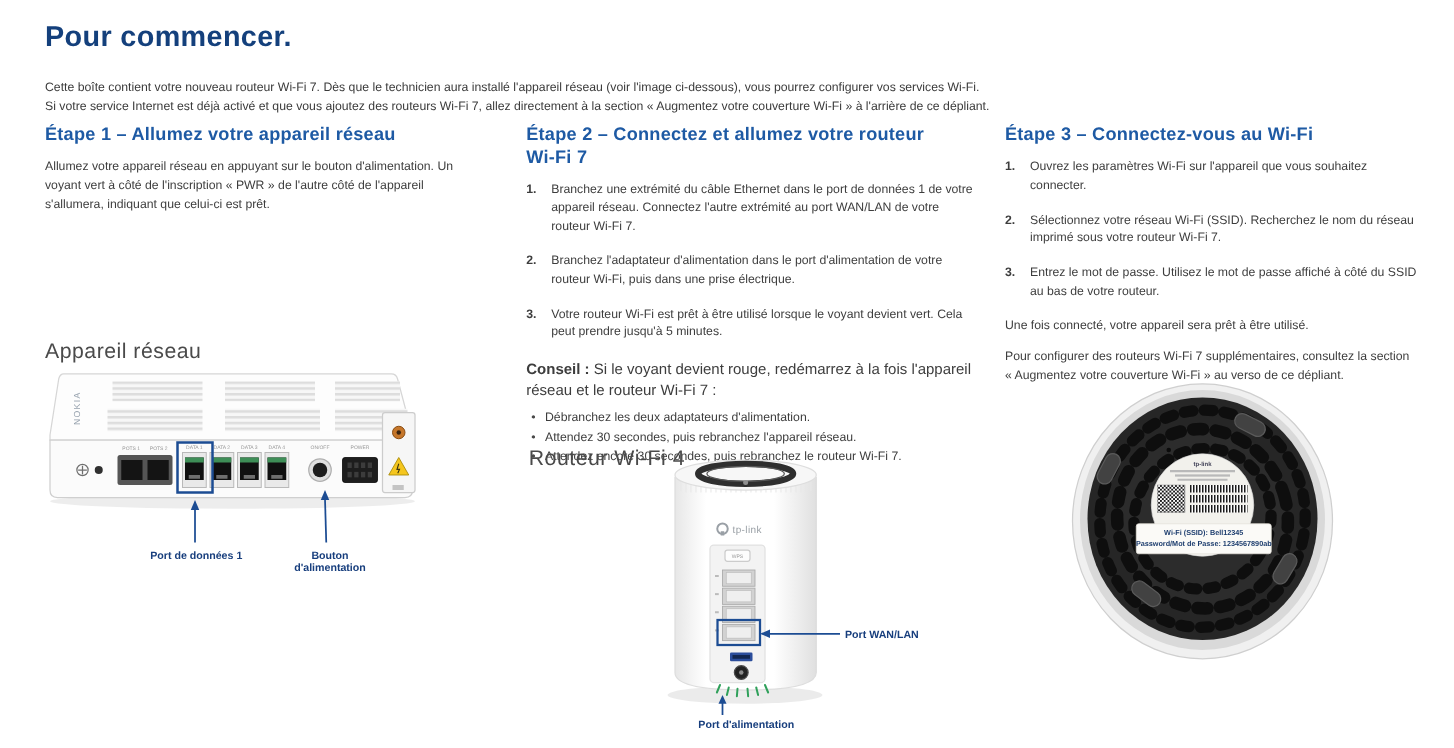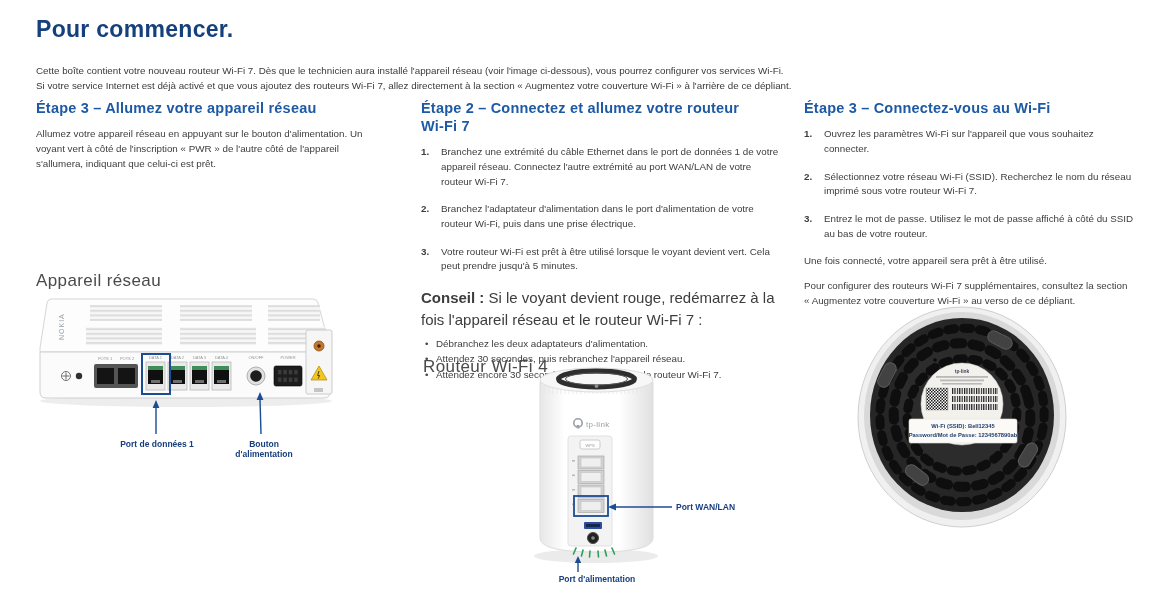--- a/index.html
+++ b/index.html
@@ -11,21 +11,21 @@
   .col{position:absolute;top:99px;}
   .col1{left:36px;width:350px;}
   .col2{left:421px;width:360px;}
   .col3{left:804px;width:330px;}
   .step-heading{margin:0 0 10px 0;font-size:14.5px;font-weight:bold;color:#1e5aa4;line-height:1.25;letter-spacing:.2px;}
   .step-heading span{display:block;}
   .step-body{font-size:9.8px;line-height:1.5;margin:0;}
   .steps{margin:0;padding:0;}
   .step-row{display:flex;margin-bottom:13px;font-size:9.8px;line-height:1.5;}
   .step-row .num{flex:0 0 20px;font-weight:bold;}
-  .tip{font-size:15px;line-height:1.45;margin:4px 0 0 0;}
+  .tip{font-size:12px;line-height:1.45;margin:4px 0 0 0;}
   .tip b{font-weight:bold;}
   .bullets{list-style:none;margin:5px 0 0 0;padding:0;}
   .bullets li{position:relative;padding-left:15px;font-size:9.8px;line-height:1.6;}
   .bullets li::before{content:"\2022";position:absolute;left:4px;color:#4a4a4a;}
   .note{font-size:9.8px;line-height:1.5;margin:2px 0 10px 0;}
   .fig-title{position:absolute;font-size:17px;color:#4a4a4a;letter-spacing:.4px;}
   .fig-title-1{left:36px;top:271px;}
   .fig-title-2{left:423px;top:357px;}
   .fig{position:absolute;}
   .fig-modem{left:34px;top:296px;width:300px;height:170px;}
@@ -69,21 +69,21 @@
 <div class="sheet">
 
   <div class="page-title">Pour commencer.</div>
 
   <div class="intro">
     <div>Cette boîte contient votre nouveau routeur Wi-Fi 7. Dès que le technicien aura installé l'appareil réseau (voir l'image ci-dessous), vous pourrez configurer vos services Wi-Fi.</div>
     <div>Si votre service Internet est déjà activé et que vous ajoutez des routeurs Wi-Fi 7, allez directement à la section « Augmentez votre couverture Wi-Fi » à l'arrière de ce dépliant.</div>
   </div>
 
   <div class="col col1">
-    <h2 class="step-heading">Étape 3 – Allumez votre appareil réseau</h2>
+    <h2 class="step-heading">Étape 1 – Allumez votre appareil réseau</h2>
     <p class="step-body">Allumez votre appareil réseau en appuyant sur le bouton d'alimentation. Un voyant vert à côté de l'inscription « PWR » de l'autre côté de l'appareil s'allumera, indiquant que celui-ci est prêt.</p>
   </div>
 
   <div class="fig-title fig-title-1">Appareil réseau</div>
 
   <div class="fig fig-modem">
     <svg viewBox="0 0 300 170" width="300" height="170">
       <ellipse cx="152" cy="105" rx="146" ry="6" fill="rgba(0,0,0,0.07)"></ellipse>
 
       <path d="M17,3 L279,3 Q283,3 284,7 L296,52 L296,56 L6,56 L6,52 L13,7 Q14,3 17,3 Z" fill="#fdfdfd" stroke="#d6d6d6" stroke-width="1"></path>

